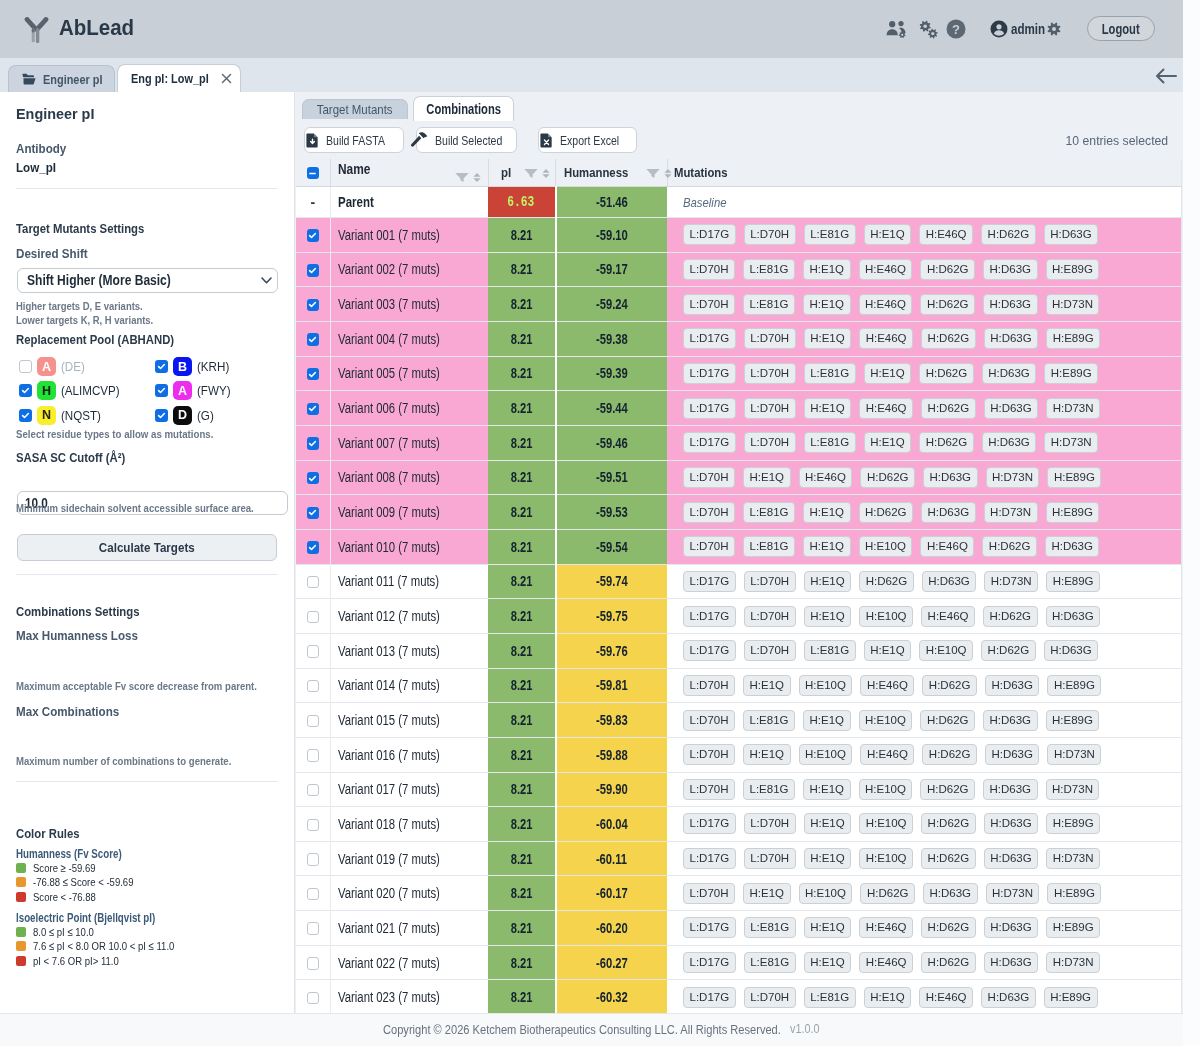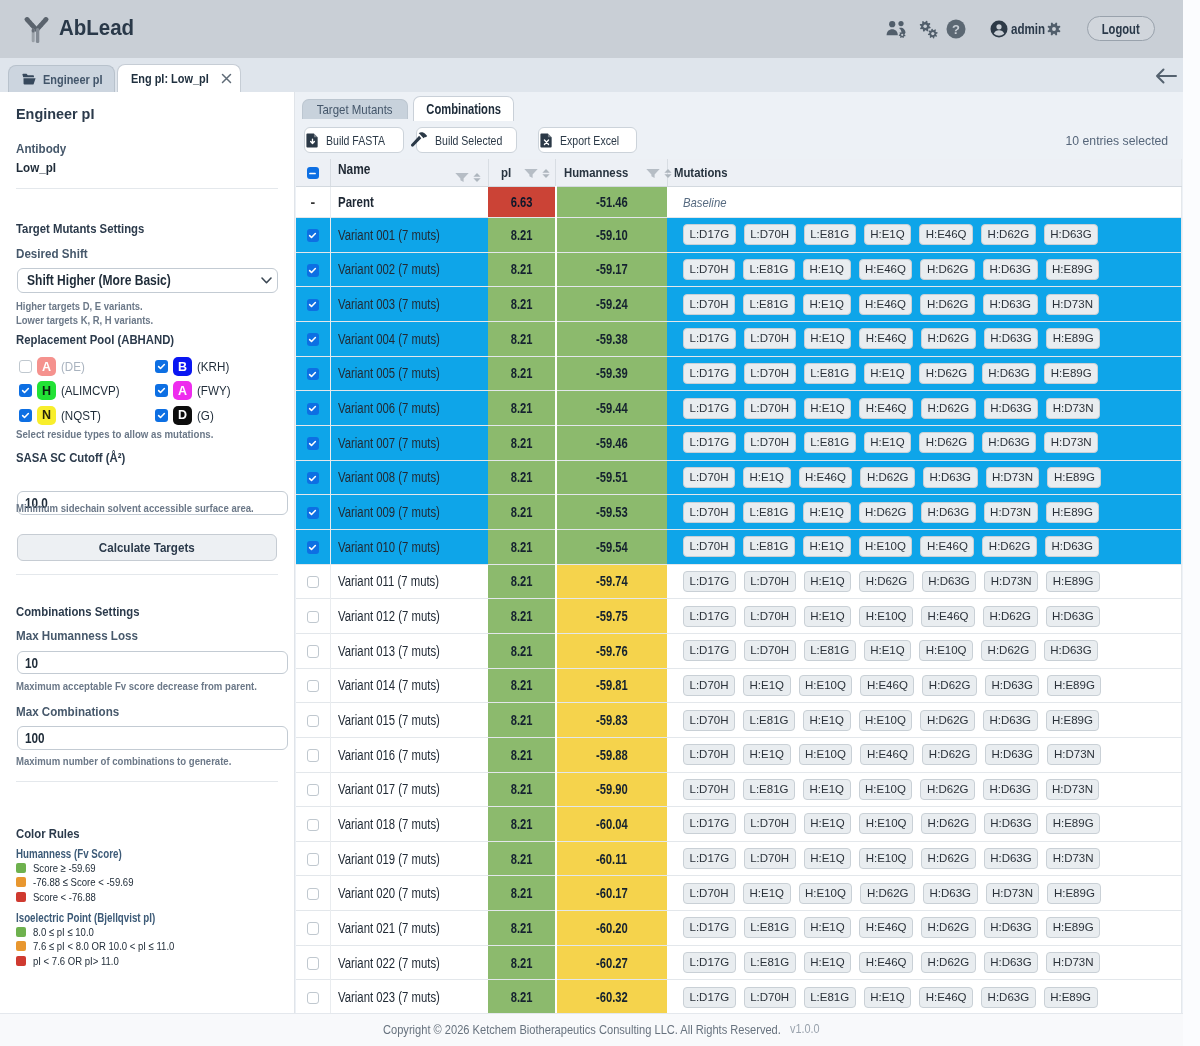--- a/index.html
+++ b/index.html
@@ -77,30 +77,30 @@
 
 .tblwrap { position:absolute; left:1px; top:66.5px; width:885px; }
 table { border-collapse:collapse; width:885px; table-layout:fixed; border-right:1px solid #e4e8ec;padding-left:28px; }
 col.w-cb { width:34px; } col.w-name { width:158px; } col.w-pi { width:67.5px; }
 col.w-hum { width:111.5px; } col.w-mut { width:514px; }
 thead td { background:#edf0f5; height:28px; font-size:13.5px; font-weight:bold; color:#27333f;
   border-bottom:1.5px solid #d3d9df; border-right:1px solid #d8dde3; white-space:nowrap; }
 thead td:last-child { border-right:none; }
 td { vertical-align:middle; }
 tbody tr { border-bottom:1px solid #e3e7eb; background:#fff; }
-tbody tr.rchk { background:#0ea5e9; }
+tbody tr.rchk { background:#f9a8d4; }
 .c-cb { text-align:center; }
 tbody .c-cb { border-right:1px solid #e9ecef; }
 .c-cb .cb { vertical-align:middle; display:inline-flex; }
 .c-name { padding-left:7px; font-size:14px; color:#212a35; }
 .bname { font-weight:bold; color:#1d2733; }
 .c-pi, .c-hum { text-align:center; font-size:14px; font-weight:bold; color:#15222f; }
 .bg-grn { background:#8cba6d; }
 .bg-yel { background:#f5d34c; }
-.bg-red { background:#cb4336; color:#0f172a; }
+.bg-red { background:#cb4336; color:#bef264;font-family:Liberation Mono, monospace; }
 .c-pi { border-right:2px solid #fff; }
 .rparent td { height:31px; }
 tbody tr.rvar td { height:34.66px; }
 .c-mut { padding-left:16px; }
 .chip { display:inline-block; background:#e9edf0; border:1px solid #c9d0d6; border-radius:4px;
   font-size:11.5px; font-weight:500; color:#2b323a; padding:3px 5.5px; margin-right:8px;
   line-height:13px; white-space:nowrap; }
 .dash { font-weight:bold; color:#333; font-size:14px; }
 .baseline { font-style:italic; color:#576b81; font-size:13.5px; }
 
@@ -257,28 +257,22 @@
   <div class="sb inp" style="top:399px">
       <span style="display:inline-block;transform:scaleX(0.84);transform-origin:0 50%;white-space:nowrap">10.0</span>
     </div>
   <div class="sb help" style="top:409.4px"><span style="display:inline-block;transform:scaleX(0.87);transform-origin:0 50%;white-space:nowrap">Minimum sidechain solvent accessible surface area.</span></div>
   <div class="sb btncalc" style="top:442px">
       <span style="display:inline-block;transform:scaleX(0.86);transform-origin:50% 50%;white-space:nowrap">Calculate Targets</span>
     </div>
   <div class="hr" style="top:482px"></div>
   <div class="sb shead" style="top:512.1px"><span style="display:inline-block;transform:scaleX(0.84);transform-origin:0 50%;white-space:nowrap">Combinations Settings</span></div>
   <div class="sb lbl" style="top:535.7px"><span style="display:inline-block;transform:scaleX(0.86);transform-origin:0 50%;white-space:nowrap">Max Humanness Loss</span></div>
-  <div class="sb inp" style="top:558.8px">
-      <span style="display:inline-block;transform:scaleX(0.84);transform-origin:0 50%;white-space:nowrap">10</span>
-    </div>
   <div class="sb help" style="top:586.6px"><span style="display:inline-block;transform:scaleX(0.87);transform-origin:0 50%;white-space:nowrap">Maximum acceptable Fv score decrease from parent.</span></div>
   <div class="sb lbl" style="top:612.2px"><span style="display:inline-block;transform:scaleX(0.86);transform-origin:0 50%;white-space:nowrap">Max Combinations</span></div>
-  <div class="sb inp" style="top:634.3px">
-      <span style="display:inline-block;transform:scaleX(0.84);transform-origin:0 50%;white-space:nowrap">100</span>
-    </div>
   <div class="sb help" style="top:661.6px"><span style="display:inline-block;transform:scaleX(0.87);transform-origin:0 50%;white-space:nowrap">Maximum number of combinations to generate.</span></div>
   <div class="hr" style="top:689px"></div>
   <div class="sb shead" style="top:733.9px"><span style="display:inline-block;transform:scaleX(0.84);transform-origin:0 50%;white-space:nowrap">Color Rules</span></div>
   <div class="sb legsub" style="top:754px"><span style="display:inline-block;transform:scaleX(0.75);transform-origin:0 50%;white-space:nowrap">Humanness (Fv Score)</span></div>
   <div class="legrow" style="top:769.5px">
       <span class="sq" style="background:#6eb14e"></span>
       <span style="display:inline-block;transform:scaleX(0.83);transform-origin:0 50%;white-space:nowrap">Score ≥ -59.69</span>
     </div>
   <div class="legrow" style="top:784px">
       <span class="sq" style="background:#e8972f"></span>

